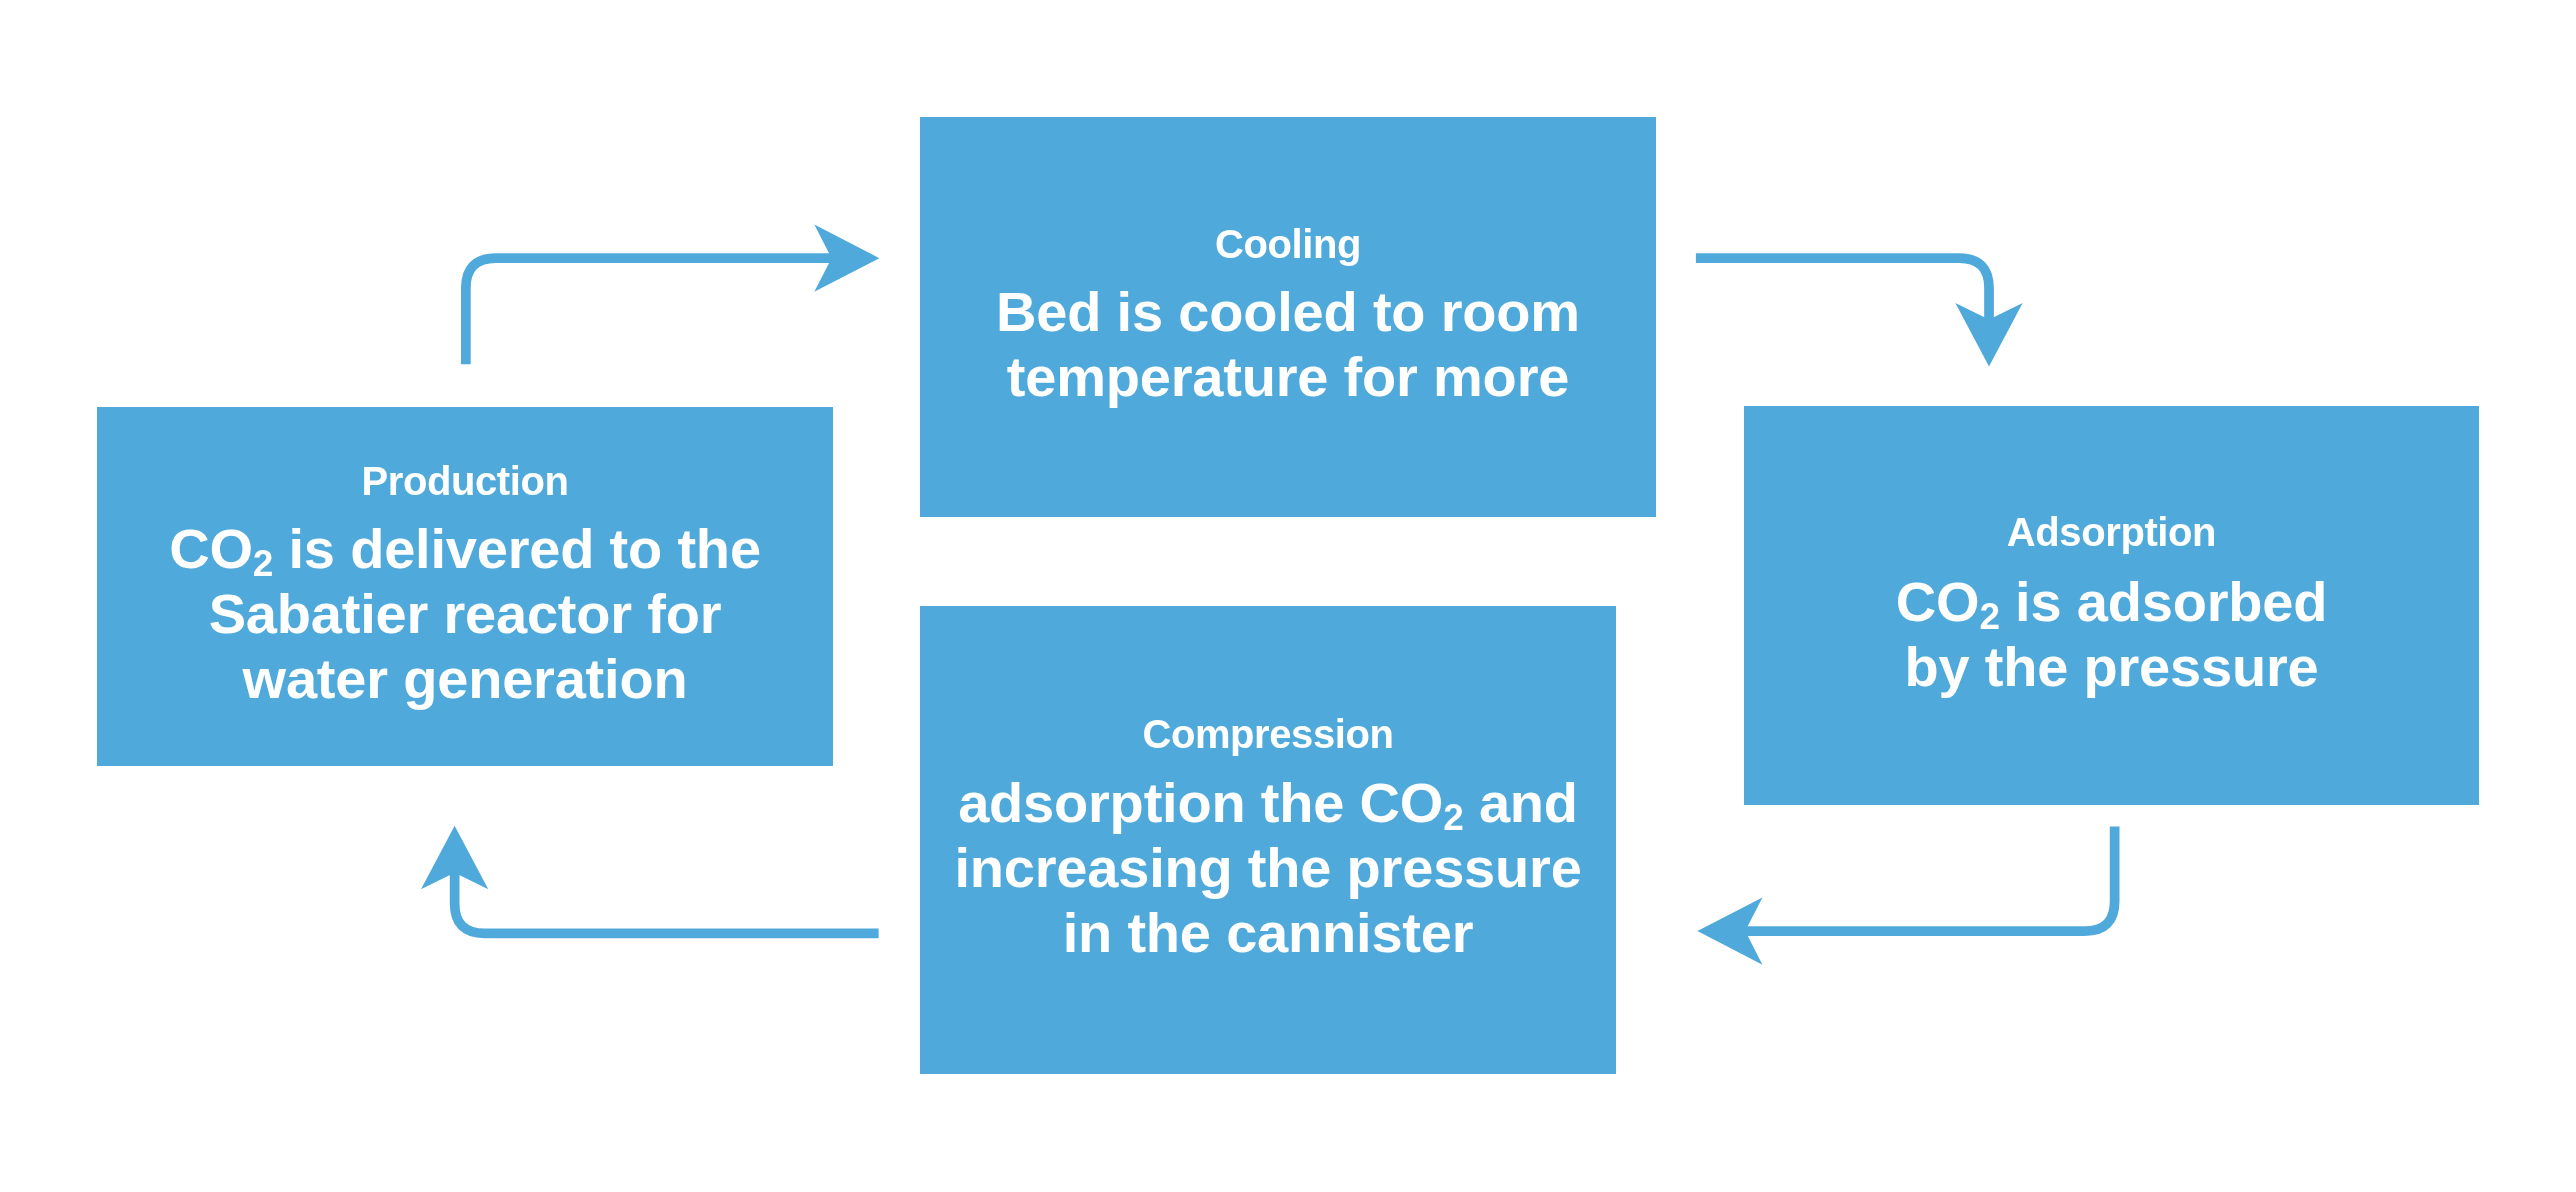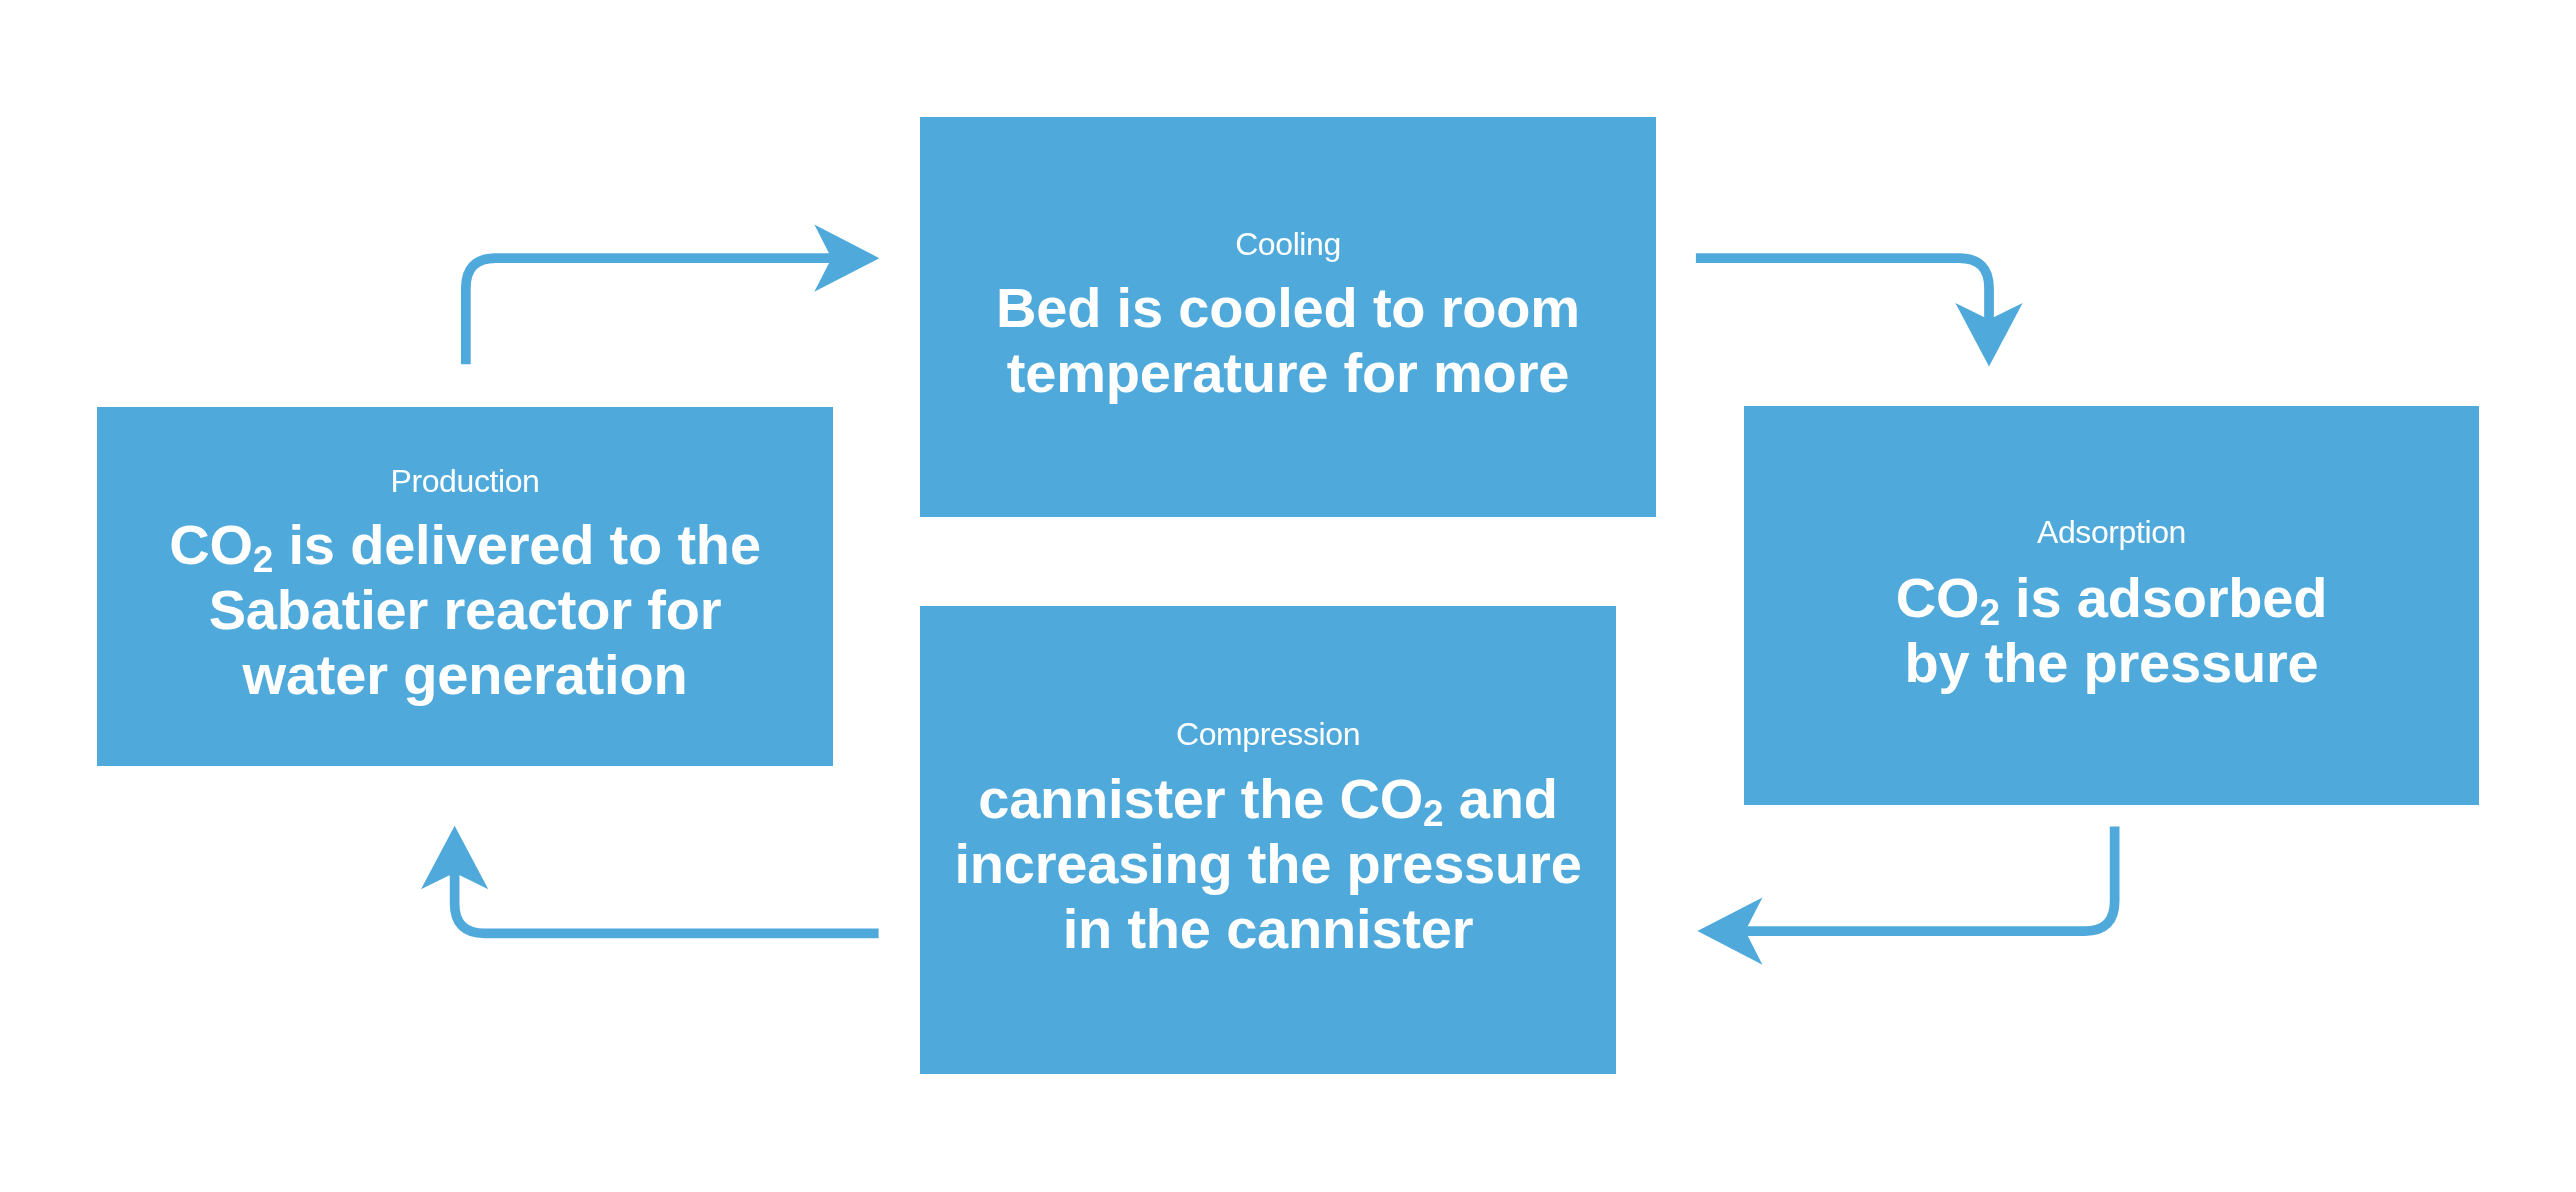--- a/index.html
+++ b/index.html
@@ -23,22 +23,22 @@
     box-sizing: border-box;
     display: flex;
     flex-direction: column;
     align-items: center;
     justify-content: center;
     text-align: center;
     padding: 0 25.4px;
   }
 
   .box-title {
-    font-weight: normal;
-    font-size: 32px;
+    font-weight: bold;
+    font-size: 40px;
     line-height: 1.0;
     letter-spacing: -0.4px;
     white-space: nowrap;
   }
 
   .box-body {
     font-weight: bold;
     font-size: 56px;
     line-height: 1.16;
     letter-spacing: -0.2px;
@@ -138,21 +138,21 @@
         <span>CO</span><sub>2</sub><span> is adsorbed</span>
       </div>
       <div>by the pressure</div>
     </div>
   </div>
 
   <div class="box" id="box-compression">
     <div class="box-title">Compression</div>
     <div class="box-body">
       <div>
-        <span>cannister the CO</span><sub>2</sub><span> and</span>
+        <span>adsorption the CO</span><sub>2</sub><span> and</span>
       </div>
       <div>increasing the pressure</div>
       <div>in the cannister</div>
     </div>
   </div>
 
 </div>
 
 
 </body></html>

